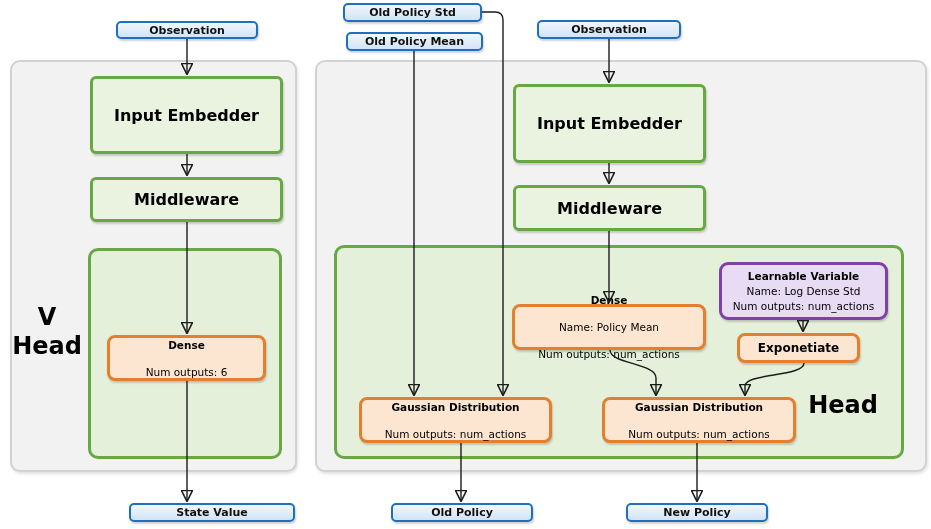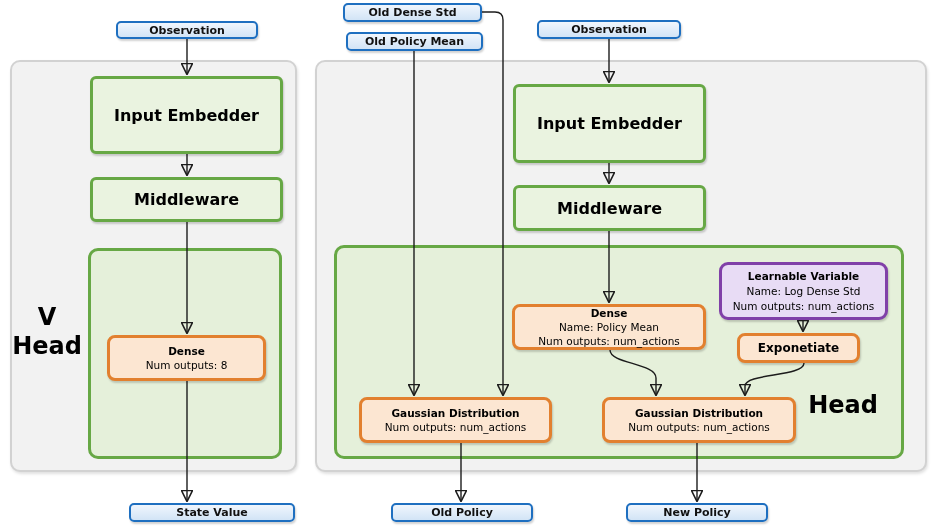--- a/index.html
+++ b/index.html
@@ -42,21 +42,21 @@
   .ops{left:343px;top:3px;width:139px;height:19px;}
   .opm{left:346px;top:32px;width:137px;height:19px;}
   .obs-right{left:537px;top:20px;width:144px;height:19px;}
   .sv{left:129px;top:503px;width:166px;height:19px;}
   .op{left:391px;top:503px;width:142px;height:19px;}
   .np{left:626px;top:503px;width:142px;height:19px;}
   .obox{
     position:absolute;background:#fce6d2;border:3px solid #e2802f;
     border-radius:8px;box-sizing:border-box;display:flex;flex-direction:column;
     align-items:center;justify-content:center;font-size:10.5px;line-height:14px;
-    text-align:left;box-shadow:1px 2px 2px rgba(0,0,0,0.18);
+    text-align:left;box-shadow:1px 2px 2px rgba(0,0,0,0.18);gap:13px;
   }
   .dense-v{left:107px;top:335px;width:159px;height:46px;}
   .dense-p{left:512px;top:304px;width:194px;height:46px;}
   .expo{left:737px;top:333px;width:123px;height:30px;font-weight:bold;font-size:12px;}
   .gd-old{left:359px;top:397px;width:193px;height:46px;}
   .gd-new{left:602px;top:397px;width:194px;height:46px;}
   .pbox{
     position:absolute;left:719px;top:262px;width:169px;height:58px;
     background:#e8dcf5;border:3px solid #8040a8;border-radius:9px;
     box-sizing:border-box;display:flex;flex-direction:column;align-items:center;
@@ -91,25 +91,25 @@
 
   <div class="head-label ppo-label">
     <div>Head</div>
   </div>
 
   <div class="bluebox obs-left">Observation</div>
   <div class="gbox ie-left">Input Embedder</div>
   <div class="gbox mw-left">Middleware</div>
   <div class="obox dense-v">
     <div class="title">Dense</div>
-    <div>Num outputs: 8</div>
+    <div>Num outputs: 6</div>
   </div>
   <div class="bluebox sv">State Value</div>
 
-  <div class="bluebox ops">Old Dense Std</div>
+  <div class="bluebox ops">Old Policy Std</div>
   <div class="bluebox opm">Old Policy Mean</div>
   <div class="bluebox obs-right">Observation</div>
   <div class="gbox ie-right">Input Embedder</div>
   <div class="gbox mw-right">Middleware</div>
 
   <div class="obox dense-p">
     <div class="title">Dense</div>
     <div>Name: Policy Mean</div>
     <div>Num outputs: num_actions</div>
   </div>

